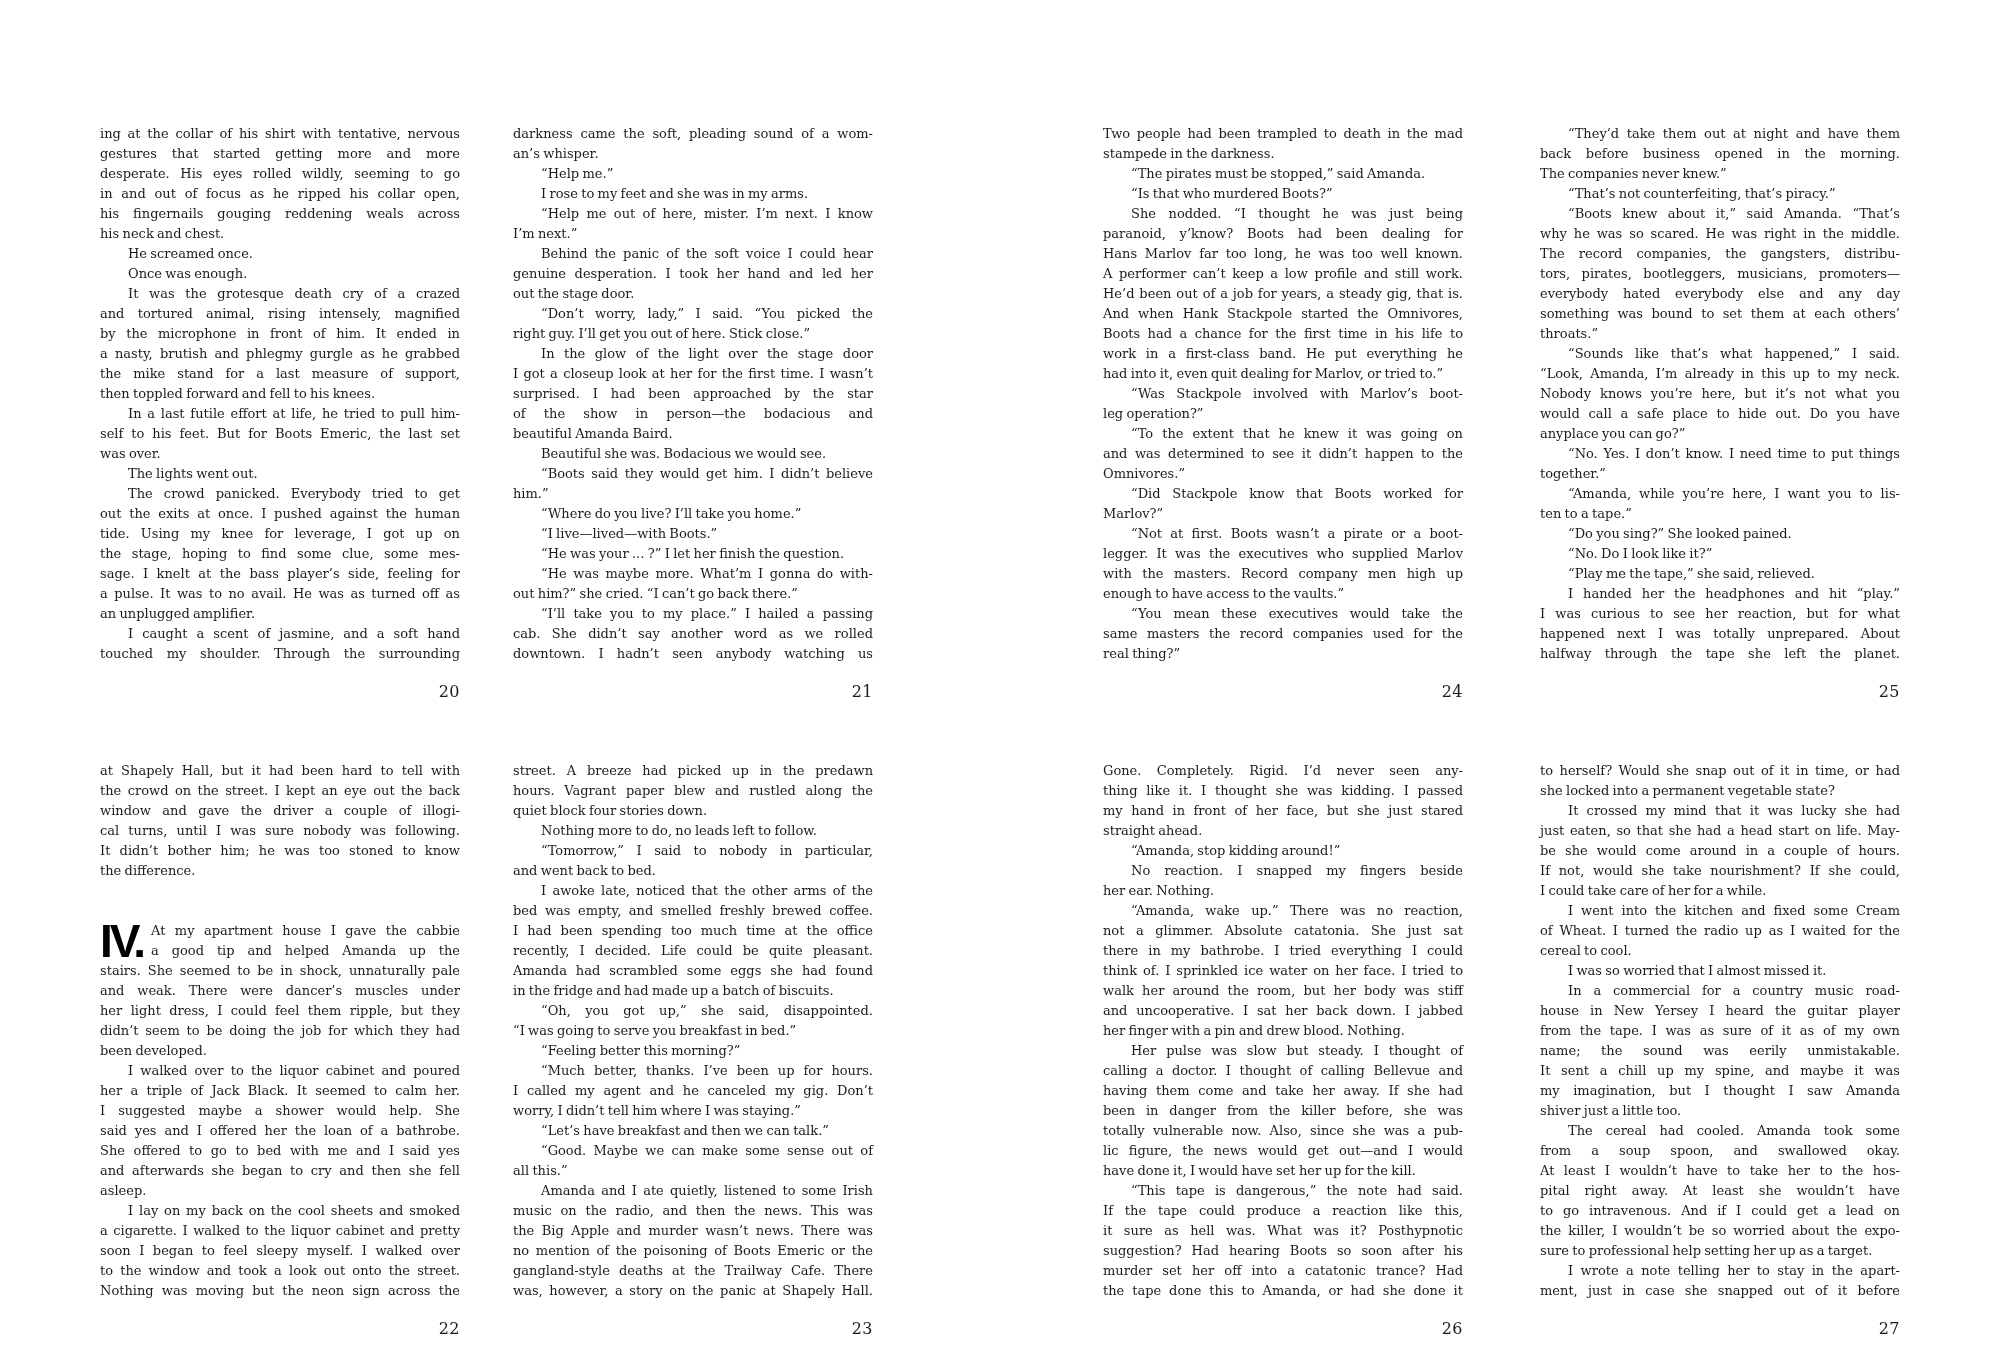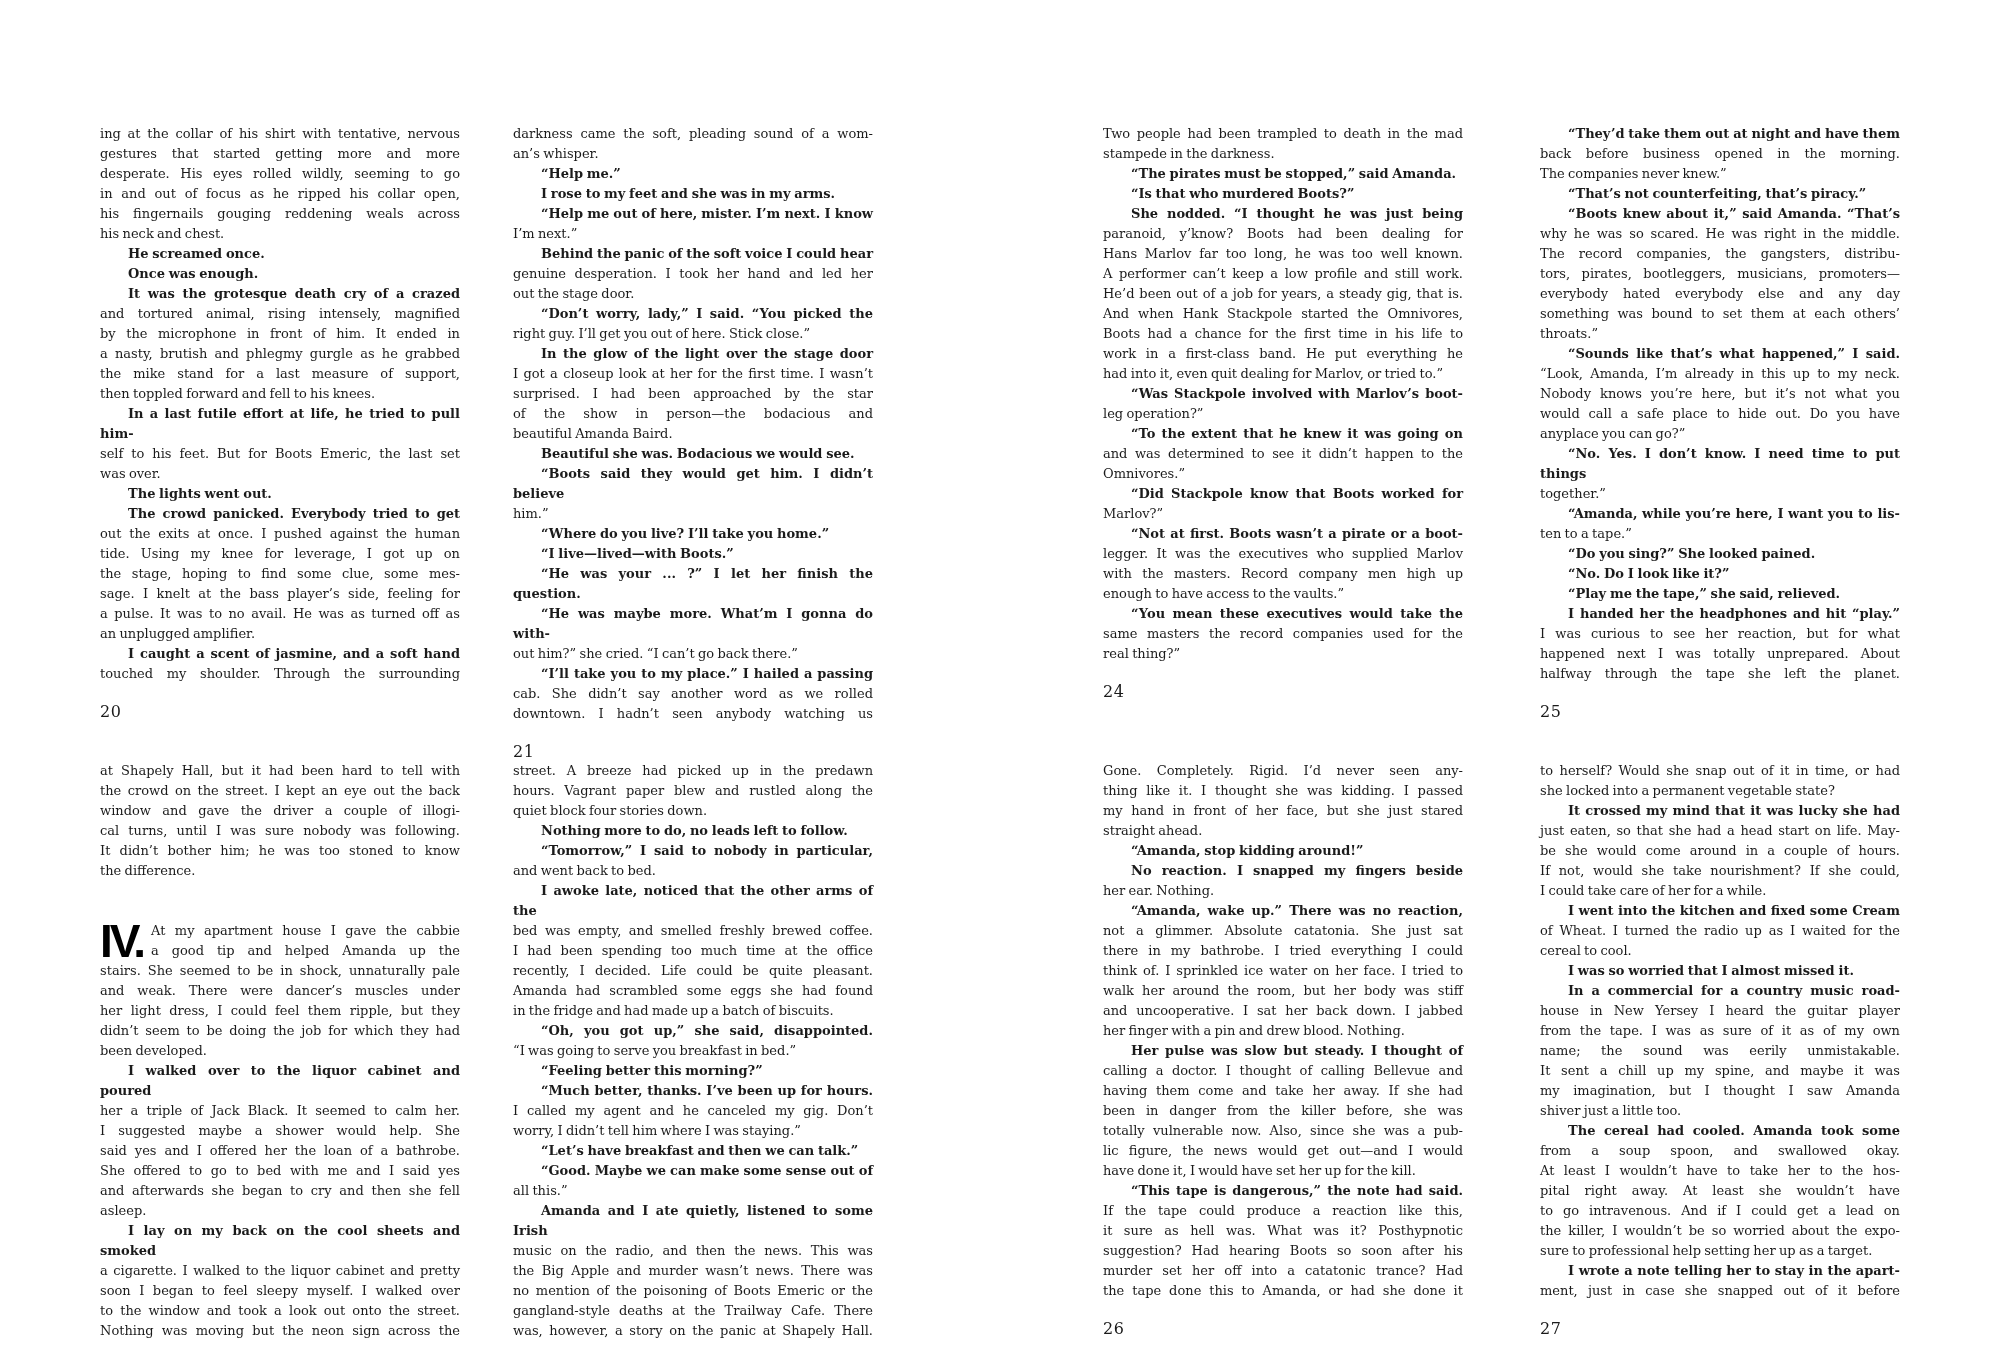--- a/index.html
+++ b/index.html
@@ -21,36 +21,36 @@
   .page.row1 { top: 722px; }
   .page-body { width: 360px; }
   .line {
     font-size: 13px;
     line-height: 20px;
     word-spacing: -0.8px;
     text-align: justify;
     text-align-last: justify;
   }
   .line.end { text-align-last: left; }
-  .line.ind { text-indent: 28px; font-weight: bold; }
+  .line.ind { text-indent: 28px; }
   .chapter-gap { height: 40px; }
   .dropcap {
     float: left;
     font-family: "Liberation Sans", sans-serif;
     font-weight: 700;
     font-size: 46px;
     line-height: 40px;
     height: 40px;
     letter-spacing: -3px;
     margin-right: 8px;
     color: #000000;
   }
   .pagenum {
     margin-top: 18px;
-    text-align: left;
+    text-align: right;
     font-size: 16px;
     letter-spacing: 0.5px;
   }
 </style>
 </head>
 <body>
 
 <div id="book">
     <div class="page col0 row0">
       <div class="page-body">

